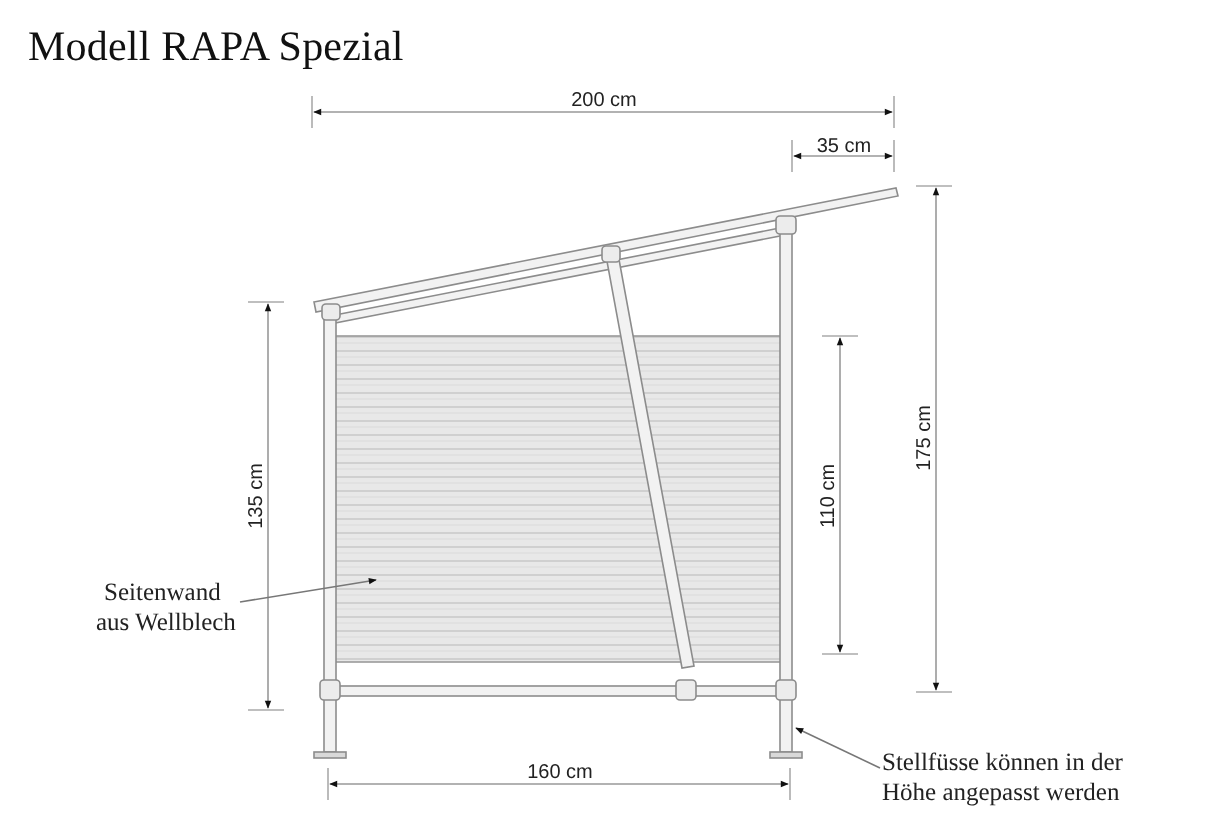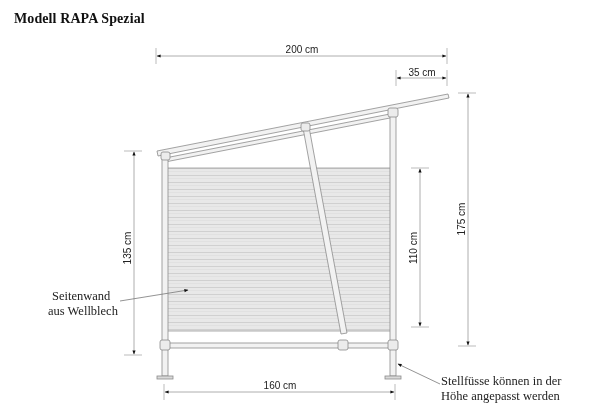--- a/index.html
+++ b/index.html
@@ -1,19 +1,19 @@
 <!DOCTYPE html>
 <html><head>
   <meta charset="utf-8">
   <style>
     html, body { margin: 0; padding: 0; background: #ffffff; }
     body { width: 603px; height: 412px; position: relative; overflow: hidden; }
     .title {
       position: absolute; left: 14px; top: 11px;
-      font-family: "Liberation Serif", serif; font-weight: bold; font-size: 14px;
+      font-family: "Liberation Serif", serif; font-weight: normal; font-size: 21px;
       color: #111; letter-spacing: 0.1px; white-space: nowrap;
     }
     svg { position: absolute; left: 0; top: 0; }
     .dimtext { font-family: "Liberation Sans", sans-serif; font-size: 10px; fill: #222; }
     .note { font-family: "Liberation Serif", serif; font-size: 12.5px; fill: #222; }
   </style>
 </head>
 <body>
 
 <div class="title">Modell RAPA Spezial</div>

